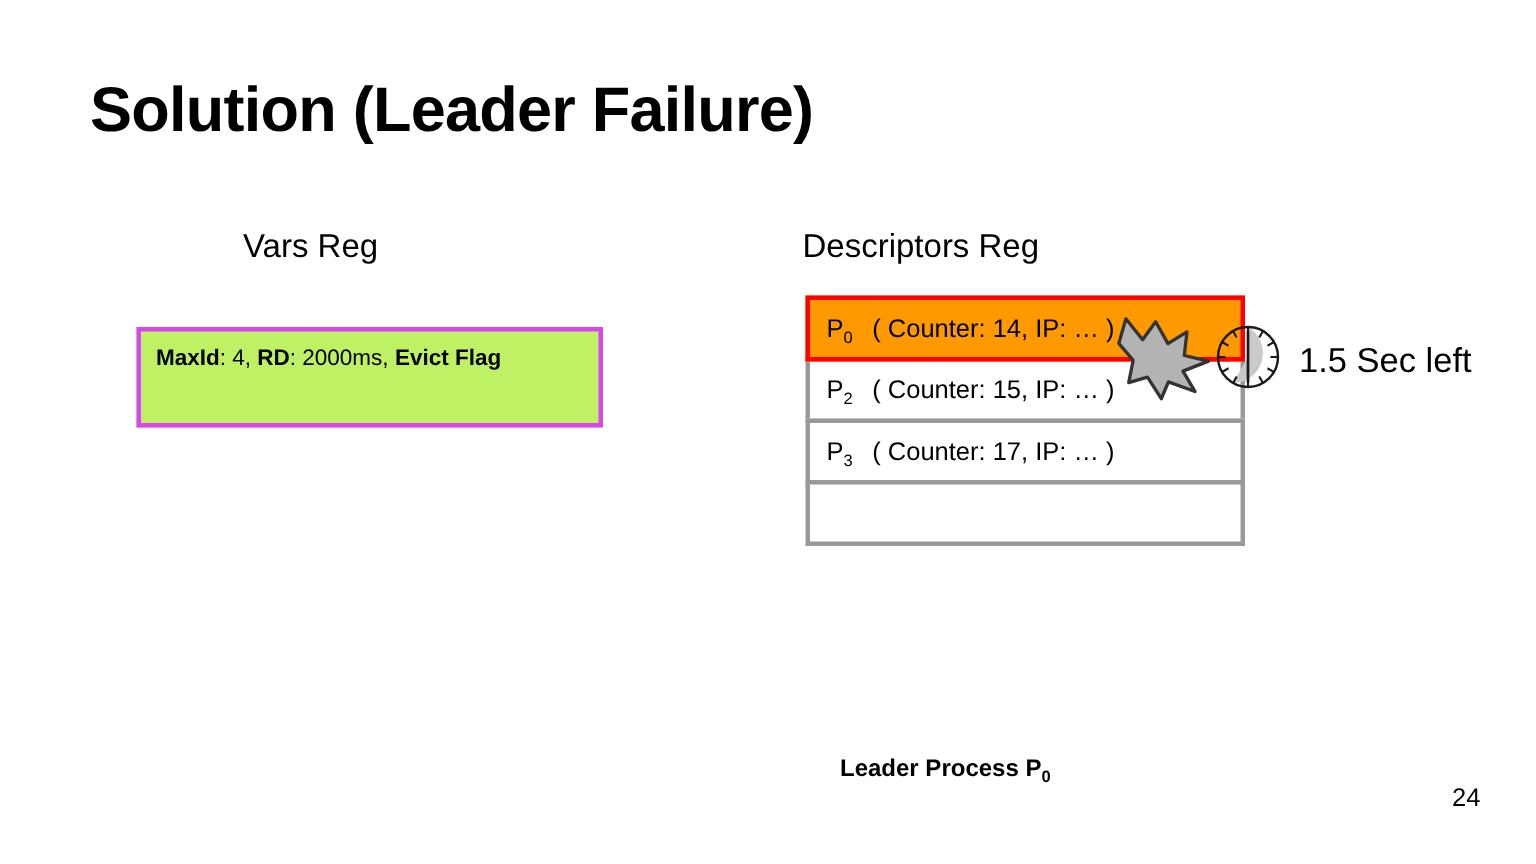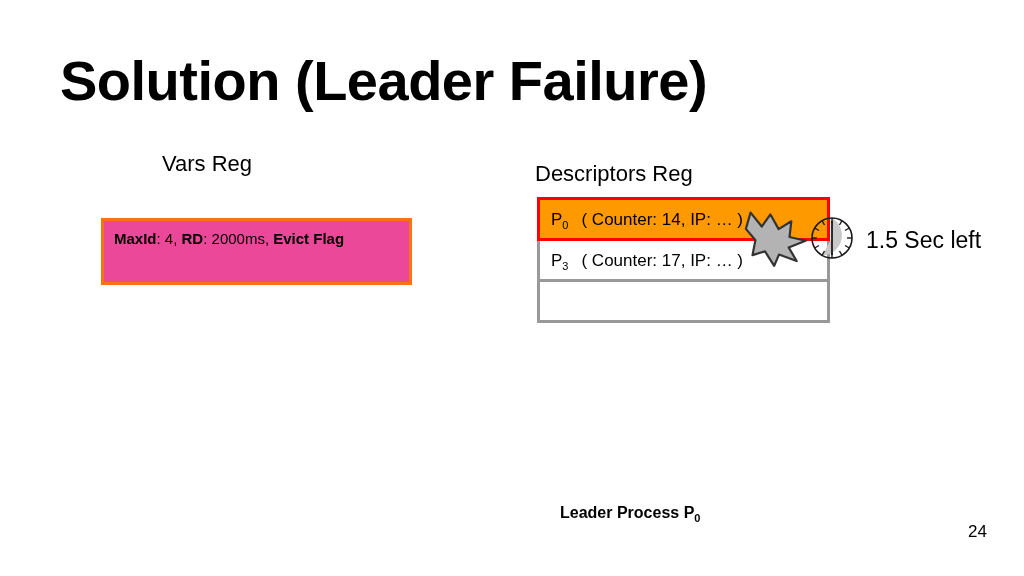--- a/index.html
+++ b/index.html
@@ -14,49 +14,48 @@
     overflow: hidden;
     font-family: "Liberation Sans", sans-serif;
     color: #000000;
   }
 
   
   #slide-title {
     position: absolute;
     left: 60px;
     top: 50px;
-    font-size: 56px;
+    font-size: 42px;
     font-weight: bold;
     letter-spacing: -0.5px;
     white-space: nowrap;
     line-height: 1.1;
   }
 
   
   .col-heading {
     position: absolute;
     font-size: 22px;
     font-weight: normal;
     white-space: nowrap;
     line-height: 1.1;
   }
   #vars-heading { left: 162px; top: 152px; }
-  #descriptors-heading { left: 535px; top: 162px; }
+  #descriptors-heading { left: 535px; top: 152px; }
 
   
   #vars-box {
     position: absolute;
     left: 91px;
     top: 218px;
     width: 311px;
     height: 67px;
-    border: 3px solid #f97316;
-    background: #ec4899;
+    border: 3px solid #d946ef;
+    background: #bef264;
     box-sizing: border-box;
-    margin-left: 10px;
   }
   #vars-box-text {
     position: absolute;
     left: 10px;
     top: 7px;
     right: 8px;
     font-size: 15px;
     line-height: 1.45;
   }
   #vars-box-text b { font-weight: bold; }
@@ -164,20 +163,23 @@
 
 <div id="vars-box">
   <div id="vars-box-text">
     <b>MaxId</b><span>: 4, </span><b>RD</b><span>: 2000ms, </span><b>Evict Flag</b>
   </div>
 </div>
 
 <div id="descriptors-table">
     <div class="desc-row leader">
       <div class="row-inner"><span class="pid">P<sub>0</sub></span><span class="row-body">( Counter: 14, IP: … )</span></div>
+    </div>
+    <div class="desc-row">
+      <div class="row-inner"><span class="pid">P<sub>2</sub></span><span class="row-body">( Counter: 15, IP: … )</span></div>
     </div>
     <div class="desc-row">
       <div class="row-inner"><span class="pid">P<sub>3</sub></span><span class="row-body">( Counter: 17, IP: … )</span></div>
     </div>
     <div class="desc-row"></div>
   </div>
 
 <svg id="crash-glyph" viewBox="0 0 66 66">
   <polygon points="6,20 14,5 22,21 33,11 38,27 52,22 47,37 62,44 44,47 49,62 33,52 26,62 20,46 7,47 13,33" fill="#b3b3b3" stroke="#333333" stroke-width="2.2" stroke-linejoin="round" transform="rotate(-12 33 33)"></polygon>
 </svg>

